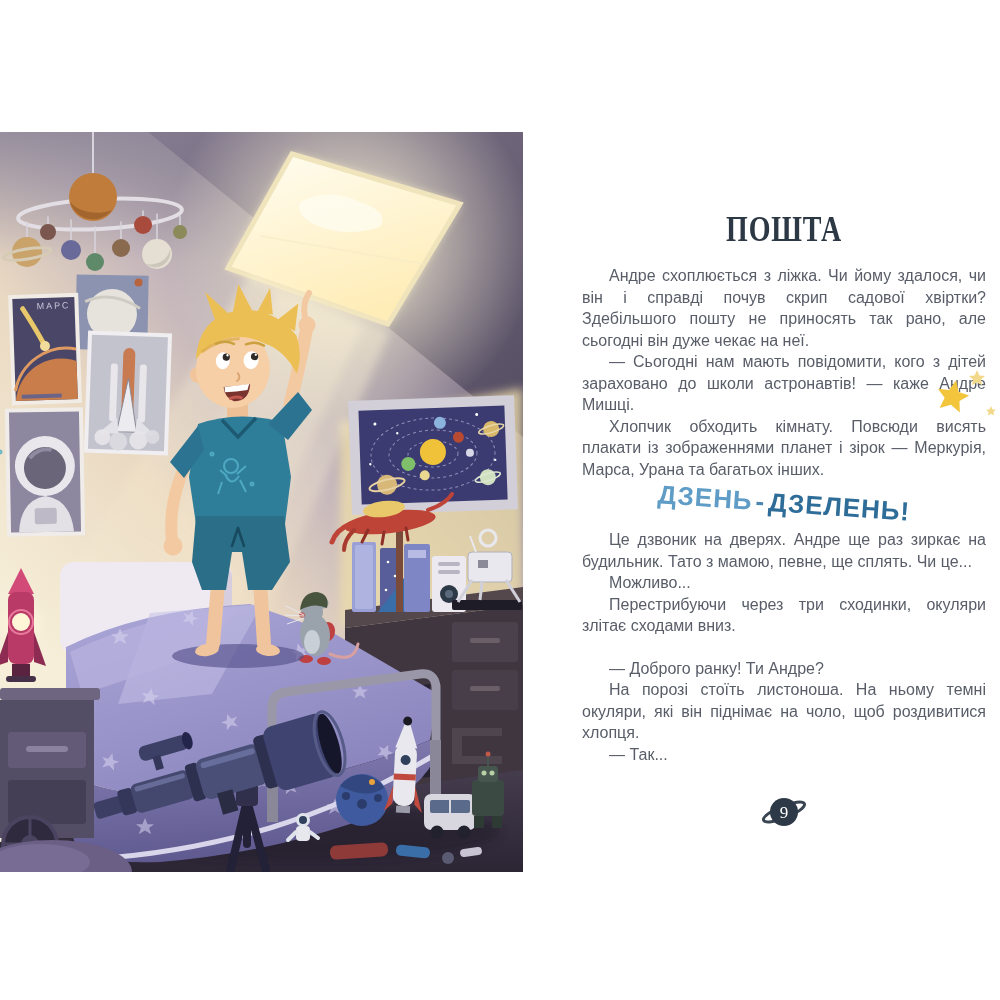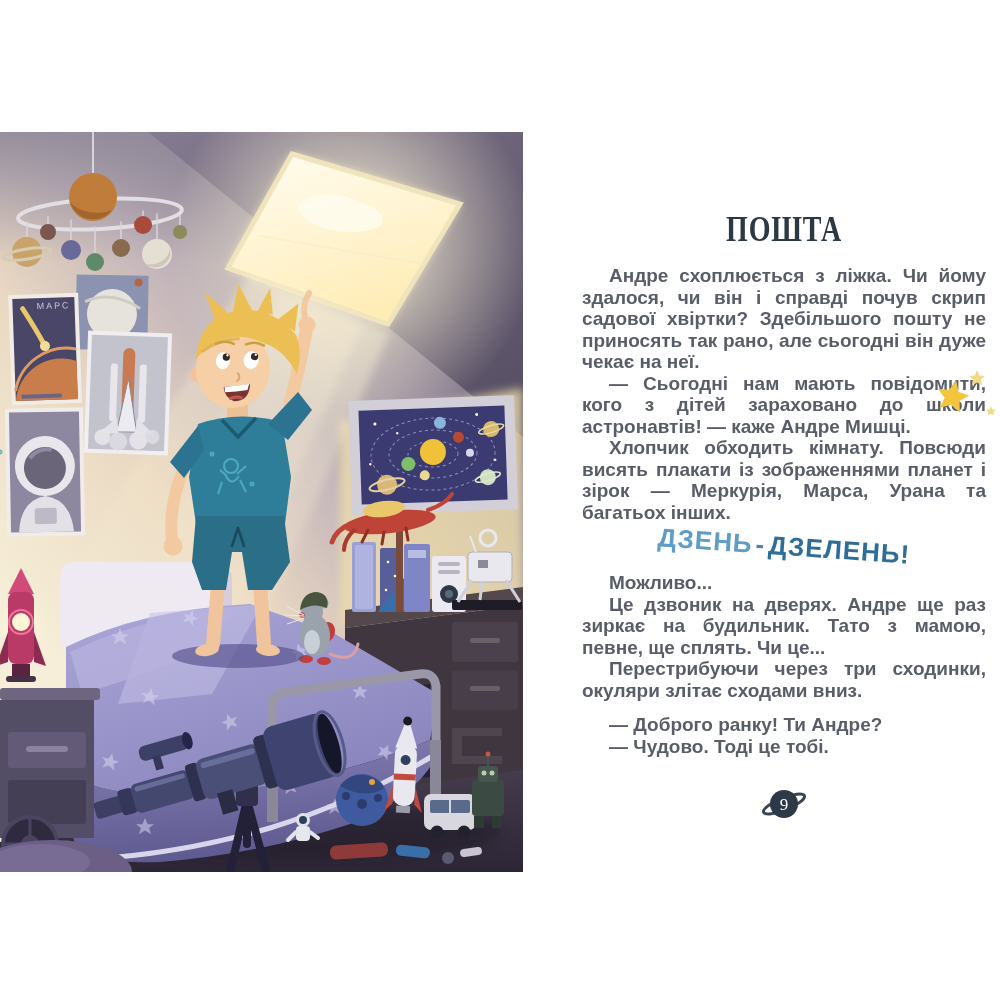--- a/index.html
+++ b/index.html
@@ -3,23 +3,23 @@
 <meta charset="utf-8">
 <style>
   html,body{margin:0;padding:0;}
   body{width:1000px;height:1000px;background:#ffffff;position:relative;overflow:hidden;
        font-family:"Liberation Sans",sans-serif;}
   .spread{position:absolute;inset:0;background:#ffffff;}
   .illus{position:absolute;left:0;top:132px;width:523px;height:740px;display:block;}
   .page-right{position:absolute;left:582px;top:210px;width:404px;}
   .chapter-title{font-family:"Liberation Serif",serif;font-weight:700;font-size:35px;
     color:#2c3844;text-align:center;margin:0 0 15px 0;transform:scaleX(.8);letter-spacing:1px;}
-  .para{font-size:19px;line-height:21.5px;color:#585d68;text-align:justify;
-    text-indent:27px;margin:0;font-weight:bold;}
-  .para.gap{margin-top:13px;}
+  .para{font-size:16px;line-height:21.5px;color:#585d68;text-align:justify;
+    text-indent:27px;margin:0;}
+  .para.gap{margin-top:21px;}
   .doorbell{text-align:center;margin:8px 0 10px 0;transform:rotate(4deg);
     font-weight:bold;font-size:26px;letter-spacing:1px;white-space:nowrap;}
   .db1{color:#5f9cc6;}
   .dbsep{color:#4a86ae;margin:0 3px;}
   .db2{color:#2f6d99;}
   .stars-deco{position:absolute;left:915px;top:366px;width:88px;height:66px;}
   .pagenum-wrap{margin-top:26px;text-align:center;}
   .pagenum-wrap svg{display:inline-block;}
 </style>
 </head>
@@ -449,25 +449,26 @@
     <h1 class="chapter-title">ПОШТА</h1>
     <div class="paras">
         <p class="para">Андре схоплюється з ліжка. Чи йому здалося, чи він і справді почув скрип садової хвіртки? Здебільшого пошту не приносять так рано, але сьогодні він дуже чекає на неї.</p>
         <p class="para">— Сьогодні нам мають повідомити, кого з дітей зараховано до школи астронавтів! — каже Андре Мишці.</p>
         <p class="para">Хлопчик обходить кімнату. Повсюди висять плакати із зображеннями планет і зірок — Меркурія, Марса, Урана та багатьох інших.</p>
       </div>
     <div class="doorbell">
       <span class="db1">ДЗЕНЬ</span><span class="dbsep">-</span><span class="db2">ДЗЕЛЕНЬ!</span>
     </div>
     <div class="paras">
+        <p class="para">Це дзвоник на дверях. Андре ще раз зиркає на будильник. Тато з мамою, певне, ще сплять. Чи це...</p>
         <p class="para">Можливо...</p>
-        <p class="para">Це дзвоник на дверях. Андре ще раз зиркає на будильник. Тато з мамою, певне, ще сплять. Чи це...</p>
         <p class="para">Перестрибуючи через три сходинки, окуляри злітає сходами вниз.</p>
         <p class="para gap">— Доброго ранку! Ти Андре?</p>
-        <p class="para">— Чудово. Тоді це тобі.</p>
+        <p class="para">На порозі стоїть листоноша. На ньому темні окуляри, які він піднімає на чоло, щоб роздивитися хлопця.</p>
+        <p class="para">— Так...</p>
       </div>
     <div class="pagenum-wrap">
       <svg width="48" height="42" viewBox="0 0 48 42">
         <ellipse cx="24" cy="21" rx="22" ry="6" fill="none" stroke="#3a4552" stroke-width="3" transform="rotate(-22 24 21)"></ellipse>
         <circle cx="24" cy="21" r="14" fill="#2e3947"></circle>
         <text x="24" y="27" text-anchor="middle" font-size="17" font-family="Liberation Serif, serif" fill="#ffffff">9</text>
       </svg>
     </div>
   </div>
 

